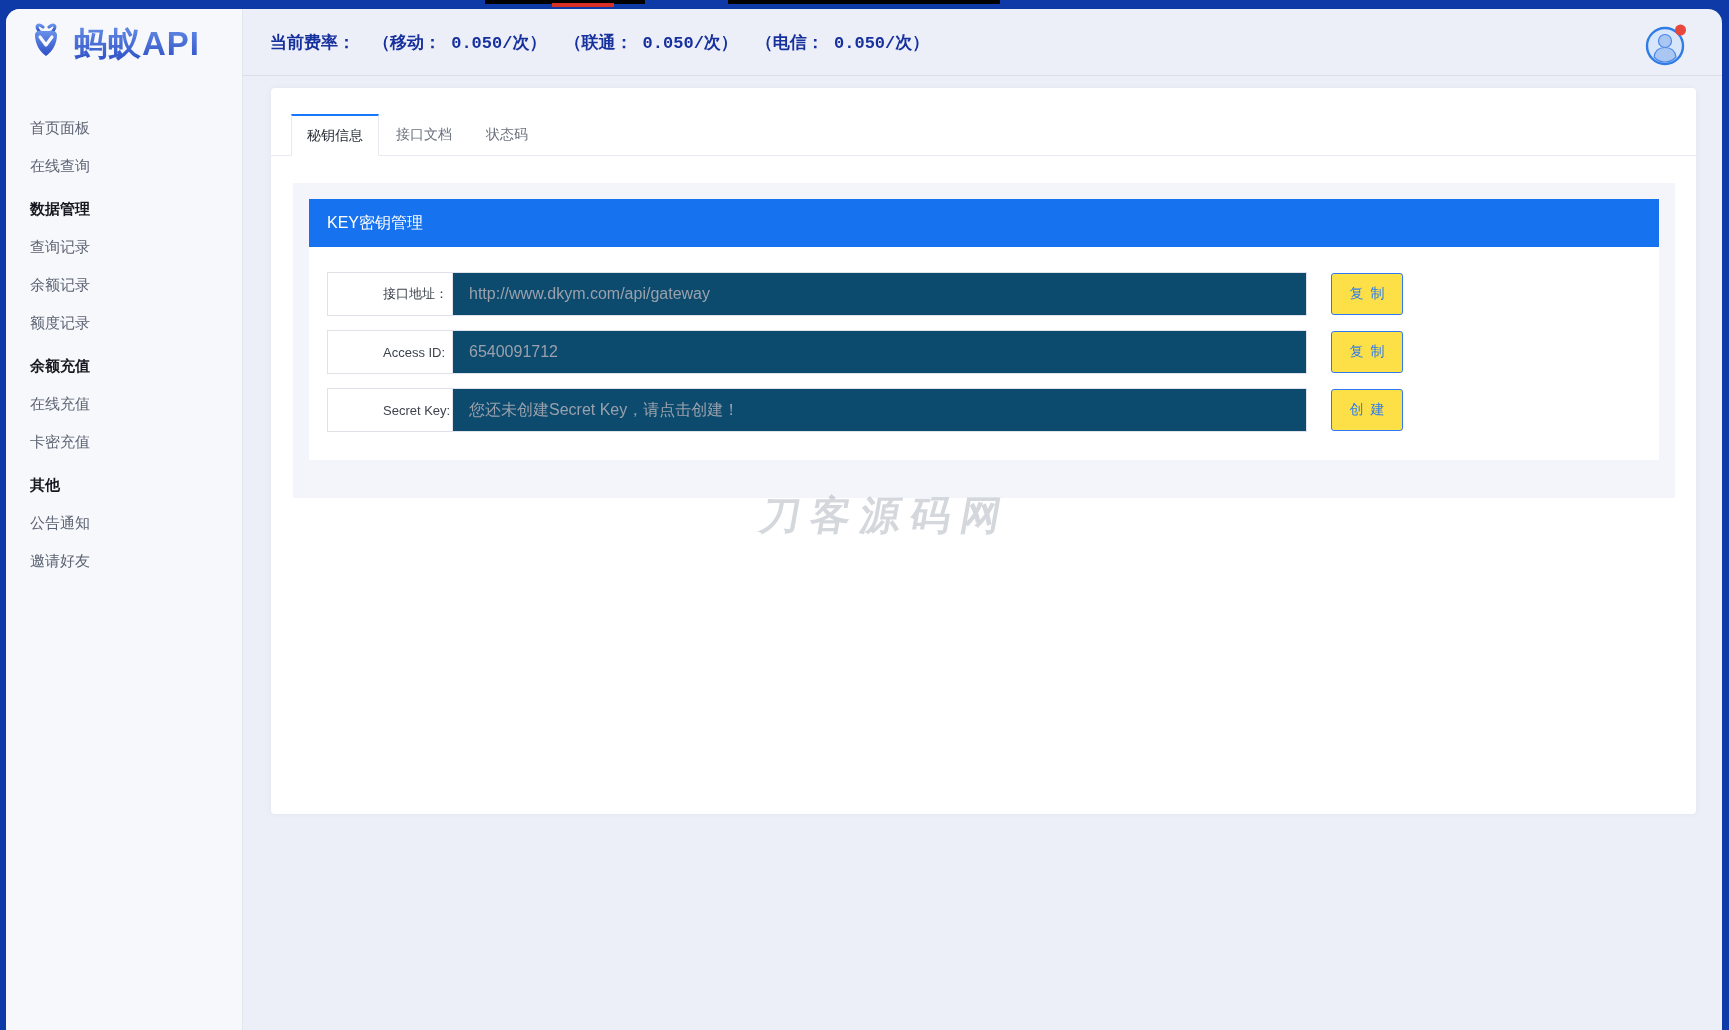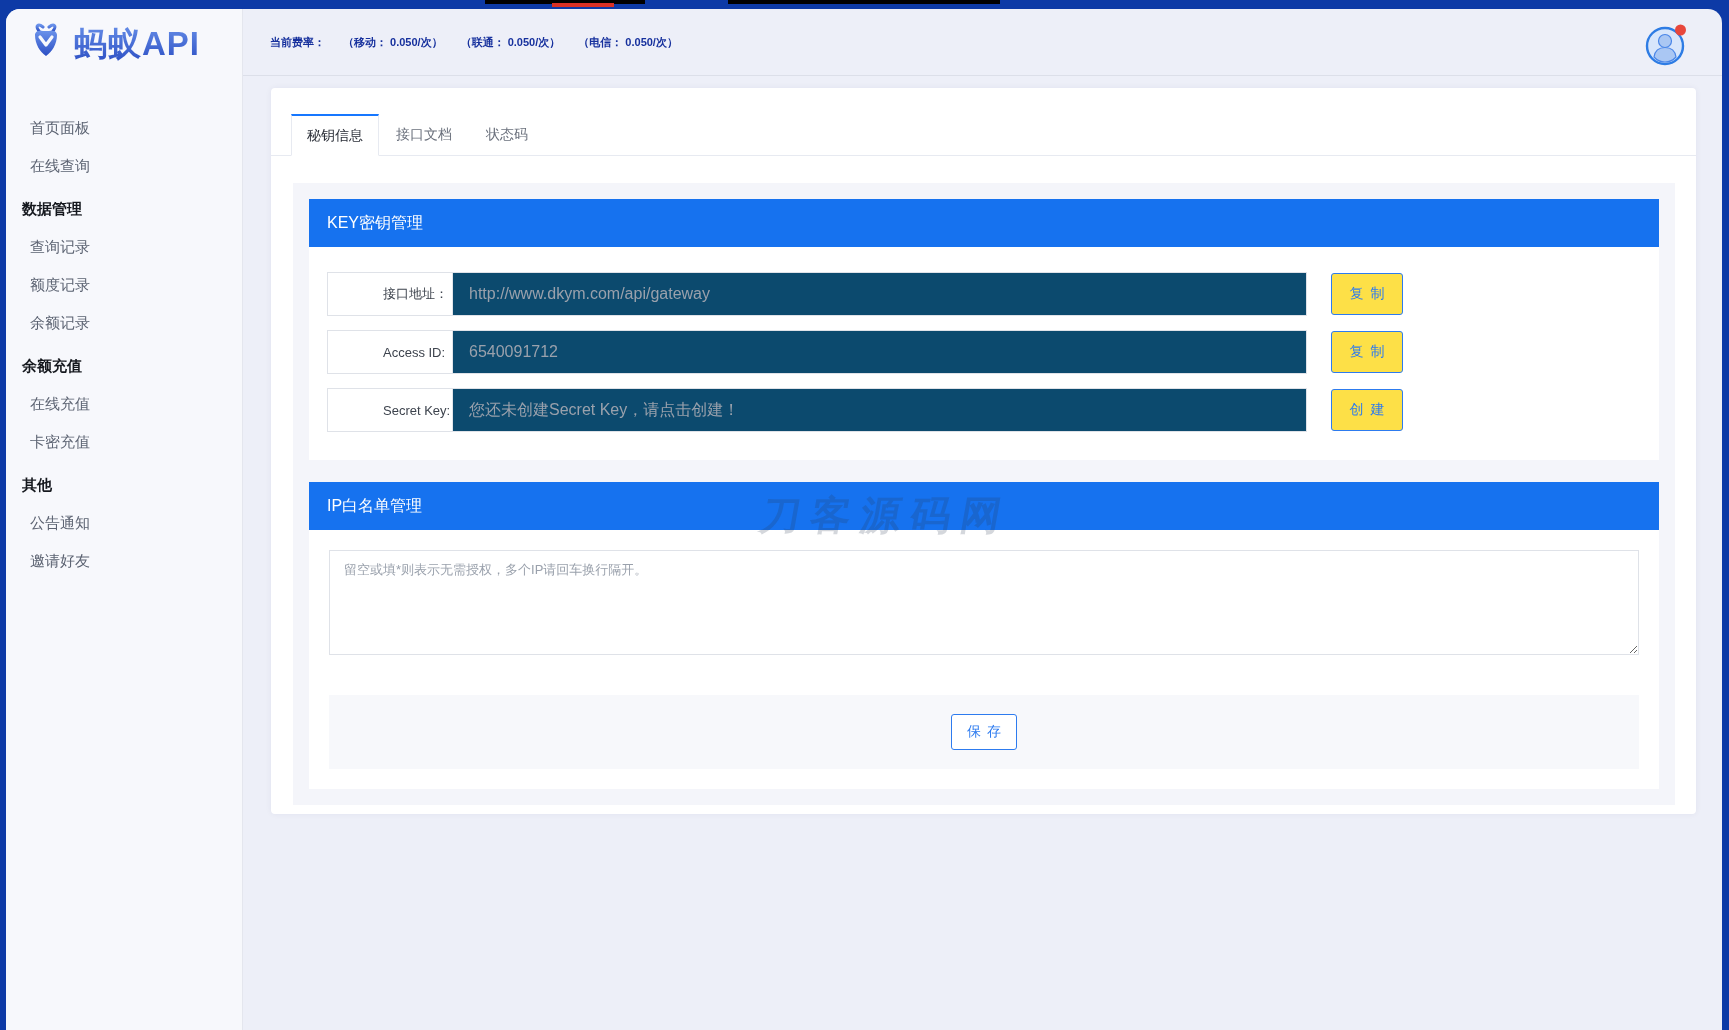--- a/index.html
+++ b/index.html
@@ -19,28 +19,28 @@
   .sidebar { width:237px; background:#f7f8fc; border-right:1px solid #e4e6ee; flex:none; }
   .logo { height:70px; display:flex; align-items:center; padding-left:20px; gap:8px; }
   .logo-text { font-size:33px; font-weight:bold; color:#3c63d2; letter-spacing:1px; }
   @supports ((-webkit-background-clip:text) or (background-clip:text)) {
     .logo-text { background:linear-gradient(180deg,#6a92ea 0%,#2c4fc4 90%);
                  -webkit-background-clip:text; background-clip:text; color:transparent; }
   }
   .nav { padding-top:30px; }
   .nav-item { height:38px; display:flex; align-items:center; padding-left:24px;
               font-size:15px; color:#5c6372; cursor:pointer; }
-  .nav-header { height:38px; display:flex; align-items:center; padding-left:16px;
+  .nav-header { height:38px; display:flex; align-items:center; padding-left:24px;
                 font-size:15px; color:#15181e; font-weight:bold; margin-top:5px;text-align:right; }
 
   
   .main { flex:1; display:flex; flex-direction:column; min-width:0; }
   .topbar { height:67px; flex:none; display:flex; align-items:center; padding-left:27px;
             border-bottom:1px solid #dcdfe9; position:relative; }
-  .rates { display:flex; align-items:center; font-size:11px; font-weight:bold; color:#16309d; }
+  .rates { display:flex; align-items:center; font-size:17px; font-weight:bold; color:#16309d;font-family:Liberation Mono, monospace; }
   .rates .lbl { margin-right:18px; }
   .rates .rate { margin-right:18px; }
   .avatar-wrap { position:absolute; right:34px; top:13px; width:44px; height:44px; cursor:pointer; }
 
   .content { flex:1; padding:12px 26px 0 28px; overflow:hidden; }
   .card { background:#fff; border-radius:4px; box-shadow:0 0 6px rgba(30,40,90,0.06);
           min-height:726px; position:relative; }
 
   
   .tabbar { padding:26px 0 0 20px; border-bottom:1px solid #e7eaf1; display:flex; align-items:flex-end; }
@@ -105,22 +105,22 @@
           <path d="M14 15 L20 23 L26 15" stroke="#f7f8fc" stroke-width="3.2" fill="none" stroke-linecap="round" stroke-linejoin="round"></path>
         </svg>
       </span>
       <span class="logo-text">蚂蚁API</span>
     </div>
     <div class="nav">
       <div class="nav-item">首页面板</div>
       <div class="nav-item">在线查询</div>
       <div class="nav-header">数据管理</div>
       <div class="nav-item">查询记录</div>
+      <div class="nav-item">余额记录</div>
       <div class="nav-item">额度记录</div>
-      <div class="nav-item">余额记录</div>
       <div class="nav-header">余额充值</div>
       <div class="nav-item">在线充值</div>
       <div class="nav-item">卡密充值</div>
       <div class="nav-header">其他</div>
       <div class="nav-item">公告通知</div>
       <div class="nav-item">邀请好友</div>
     </div>
   </div>
 
   <div class="main">
@@ -181,28 +181,19 @@
                   <div class="row-value">您还未创建Secret Key，请点击创建！</div>
                 </div>
                 <div class="mini-btn">创建</div>
               </div>
 
             </div>
           </div>
 
           <div class="section-gap"></div>
 
-          <div class="section">
-            <div class="section-header">IP白名单管理</div>
-            <div class="section-body ip-body">
-              <textarea class="ip-textarea" placeholder="留空或填*则表示无需授权，多个IP请回车换行隔开。" style=""></textarea>
-              <div class="save-strip">
-                <div class="save-btn">保存</div>
-              </div>
-            </div>
-          </div>
 
         </div>
       </div>
     </div>
 
   </div>
 </div>
 
 </body></html>

